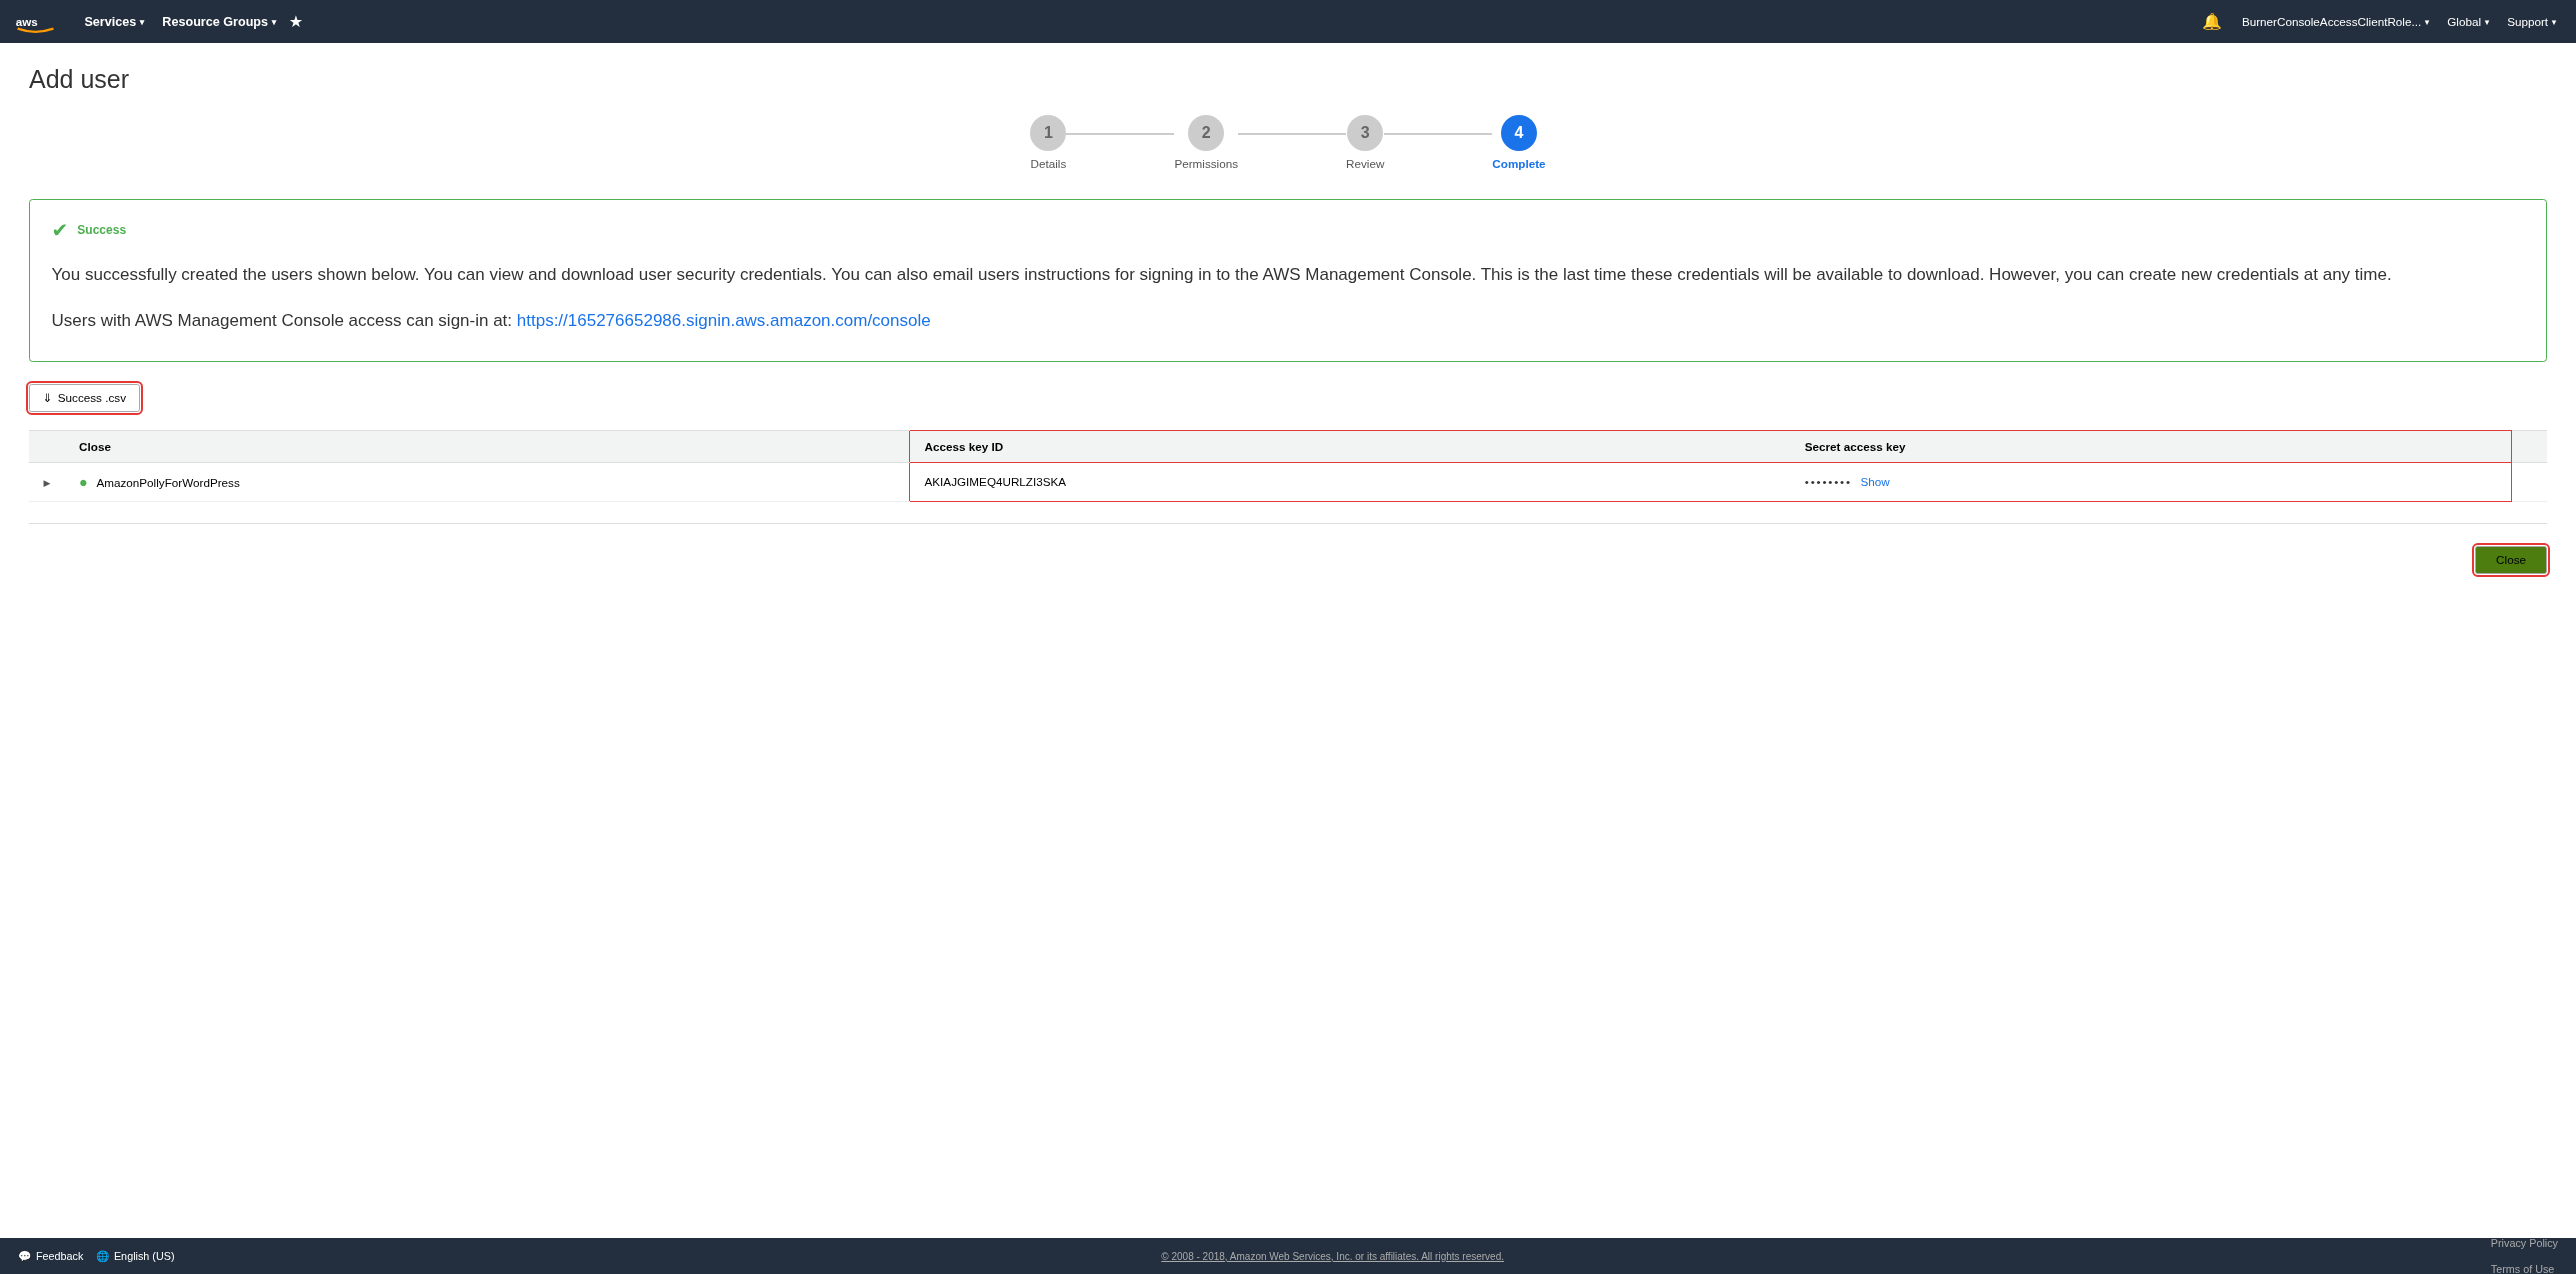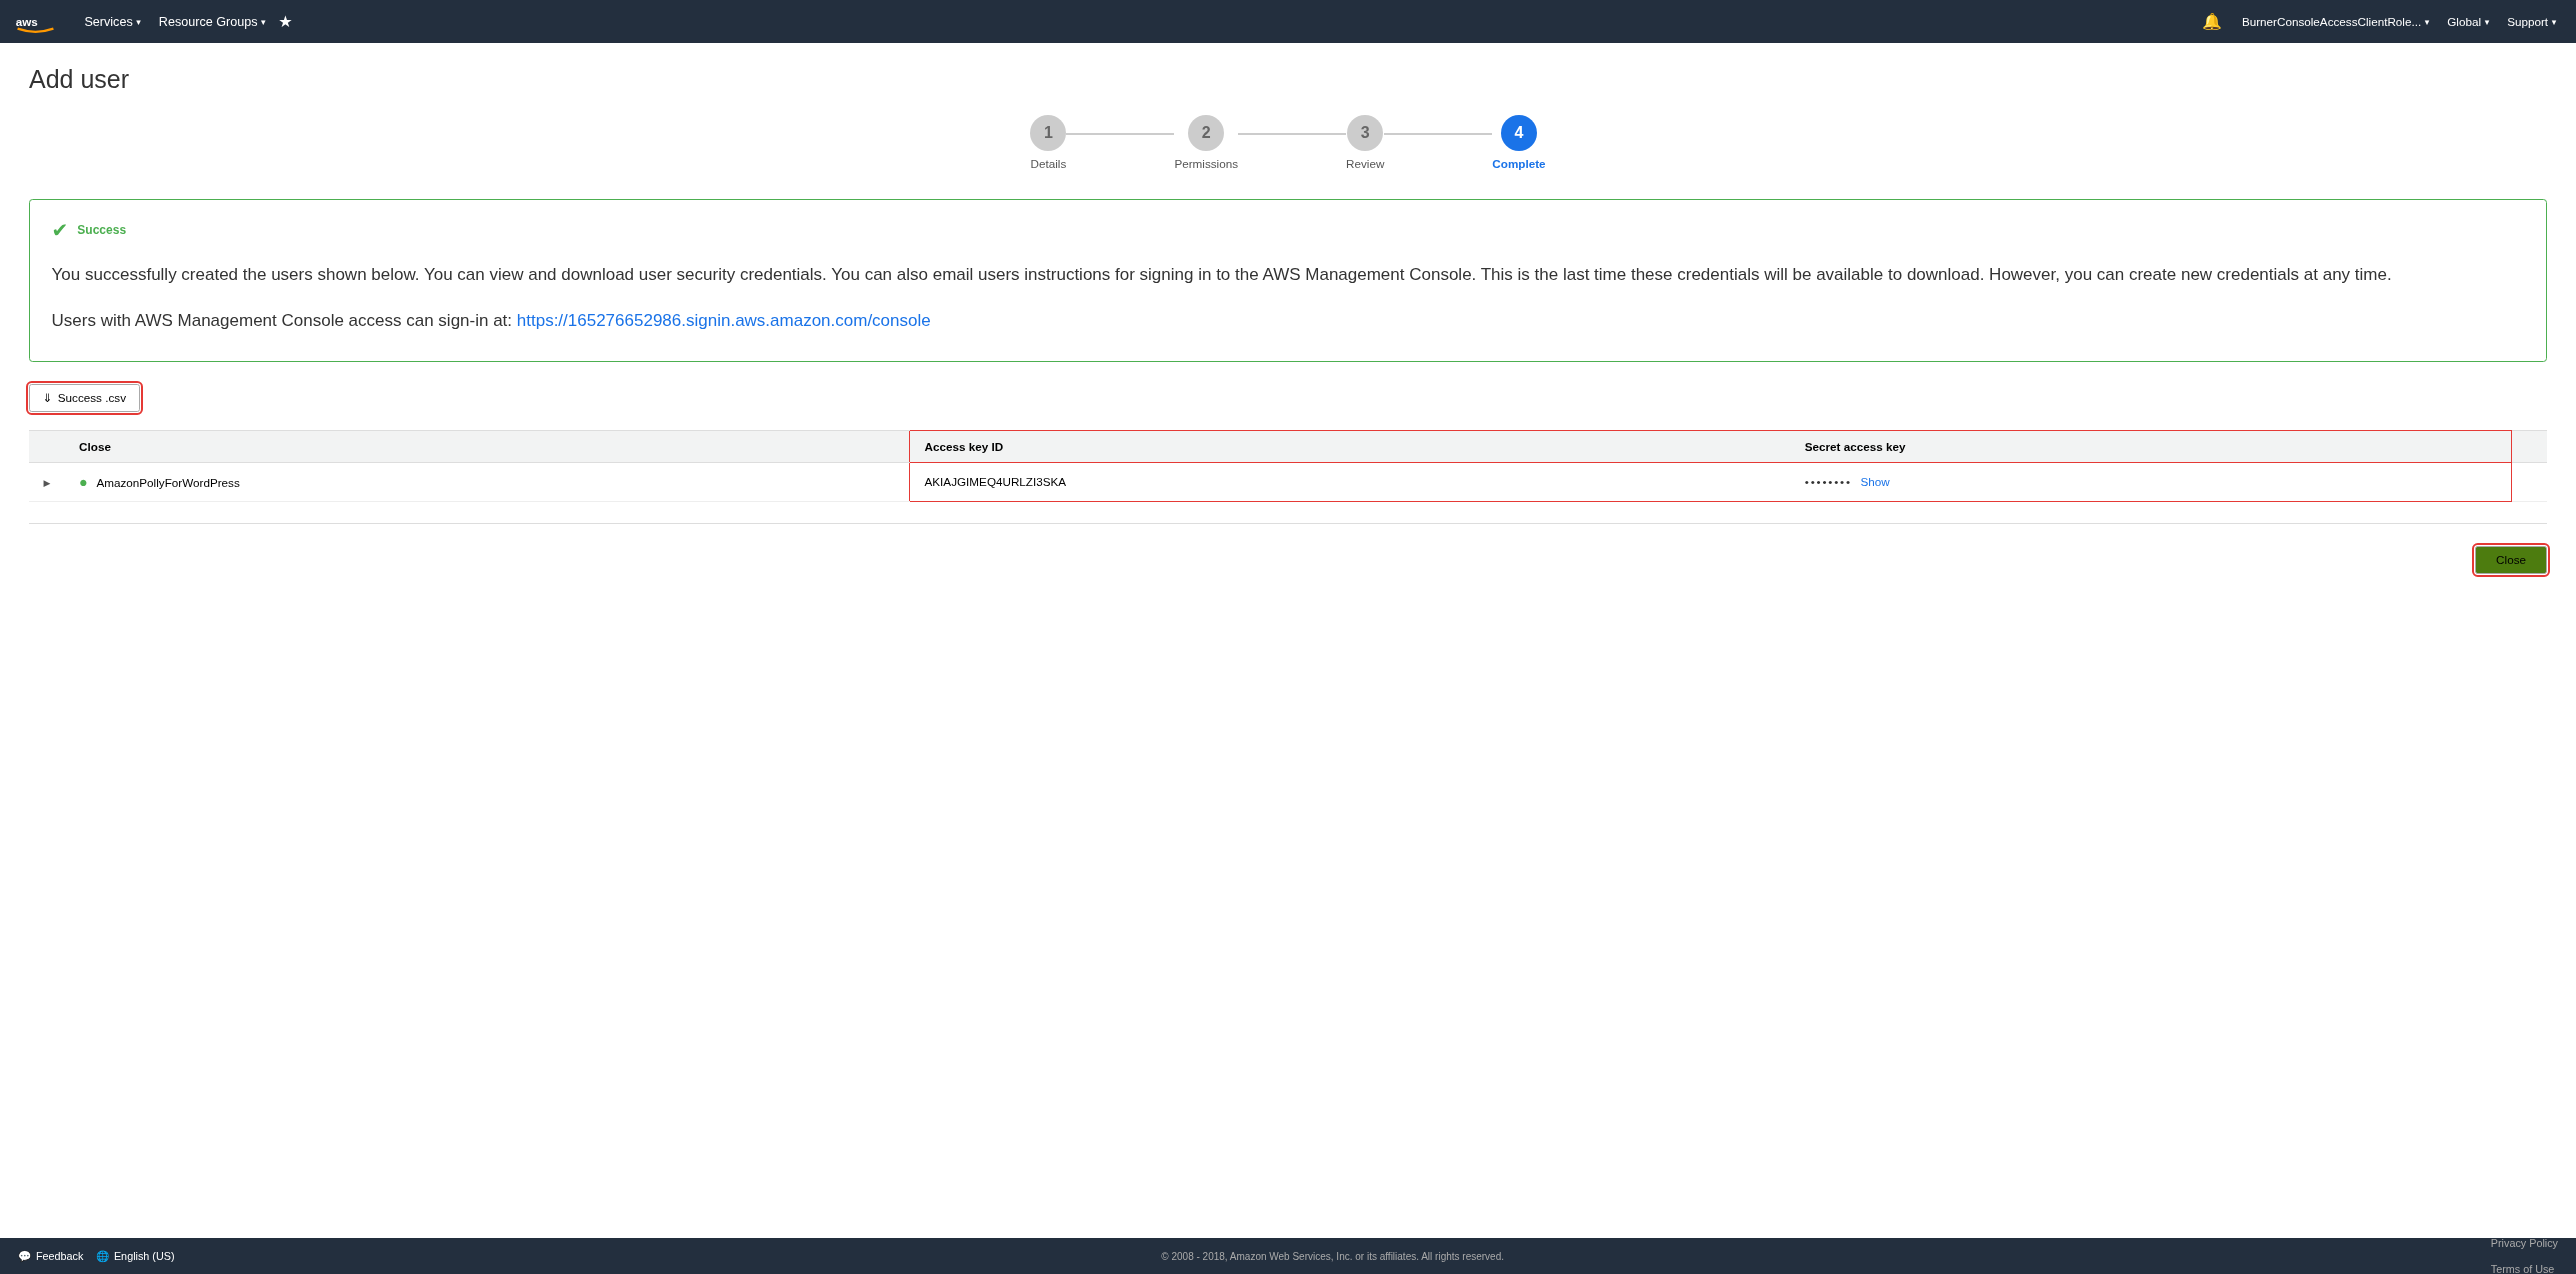--- a/index.html
+++ b/index.html
@@ -14,21 +14,21 @@
       padding: 0 14.4px;
       height: 43px;
       flex-shrink: 0;
       text-align: right;
     }
     .navbar-logo {
       display: flex; align-items: center; margin-right: 18px;
     }
     .navbar-logo svg { width: 43px; height: 27px; }
     .navbar-item {
-      color: #fff; font-size: 12.6px; font-weight: 400;
+      color: #fff; font-size: 12.6px; font-weight: 700;
       padding: 0 9px; height: 43px; display: flex; align-items: center;
       cursor: pointer; white-space: nowrap;
     }
     .navbar-item .caret { margin-left: 3.6px; font-size: 9px; }
     .navbar-pin { color: #fff; font-size: 16px; margin-left: 3.6px; cursor: pointer; }
     .navbar-right {
       margin-left: auto; display: flex; align-items: center; gap: 7.2px;
     }
     .navbar-right .bell { font-size: 16px; color: #fff; cursor: pointer; margin-right: 7.2px; }
     .navbar-right-item {
@@ -132,21 +132,21 @@
 
     
     .footer {
       background: #232f3e; color: #aaa; font-size: 10.8px;
       display: flex; align-items: center; padding: 0 18px;
       height: 36px; flex-shrink: 0;
     }
     .footer-left { display: flex; align-items: center; gap: 12.6px; }
     .footer-feedback { display: flex; align-items: center; gap: 4.5px; color: #fff; cursor: pointer; }
     .footer-locale { display: flex; align-items: center; gap: 4.5px; color: #fff; cursor: pointer; }
-    .footer-center { margin-left: auto; margin-right: auto; color: #aaa; font-size: 10px; }
+    .footer-center { margin-left: auto; margin-right: auto; color: #aaa; font-size: 10px; text-decoration: underline; }
     .footer-right { display: flex; gap: 14.4px; flex-direction: column; }
     .footer-link { color: #aaa; text-decoration: none; font-size: 10.8px; }
   </style>
 </head>
 <body>
 
 <nav class="navbar">
   <div class="navbar-logo">
     <svg viewBox="0 0 48 30" fill="none" xmlns="http://www.w3.org/2000/svg" style="font-size:14px">
       <text x="2" y="20" font-size="13" font-weight="bold" fill="white" font-family="Arial">aws</text>

